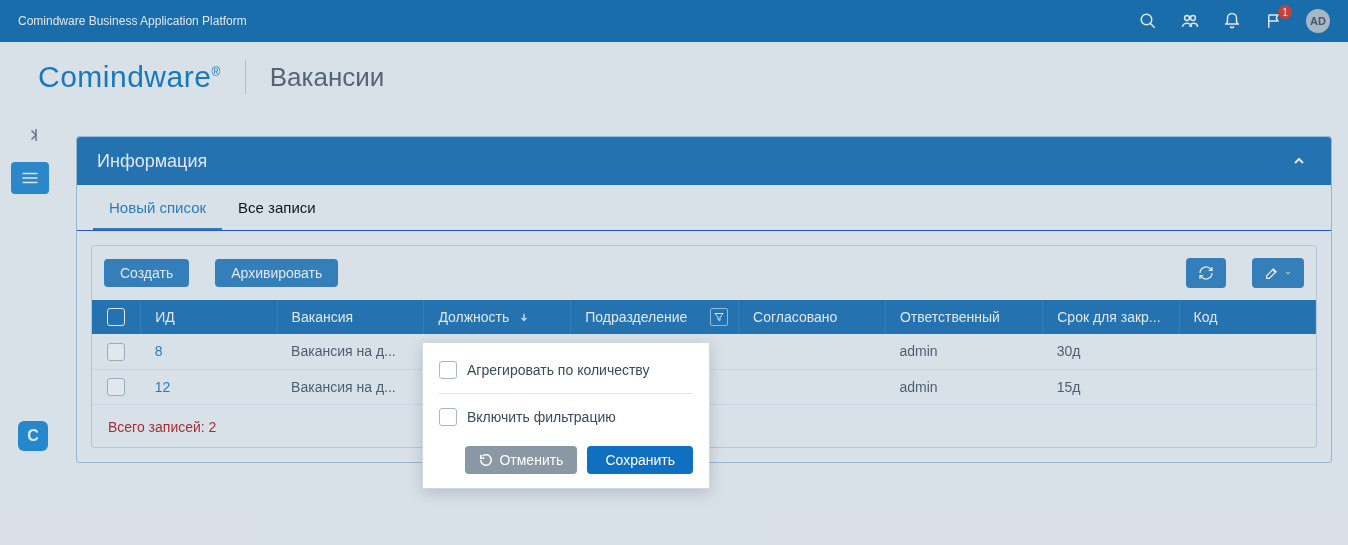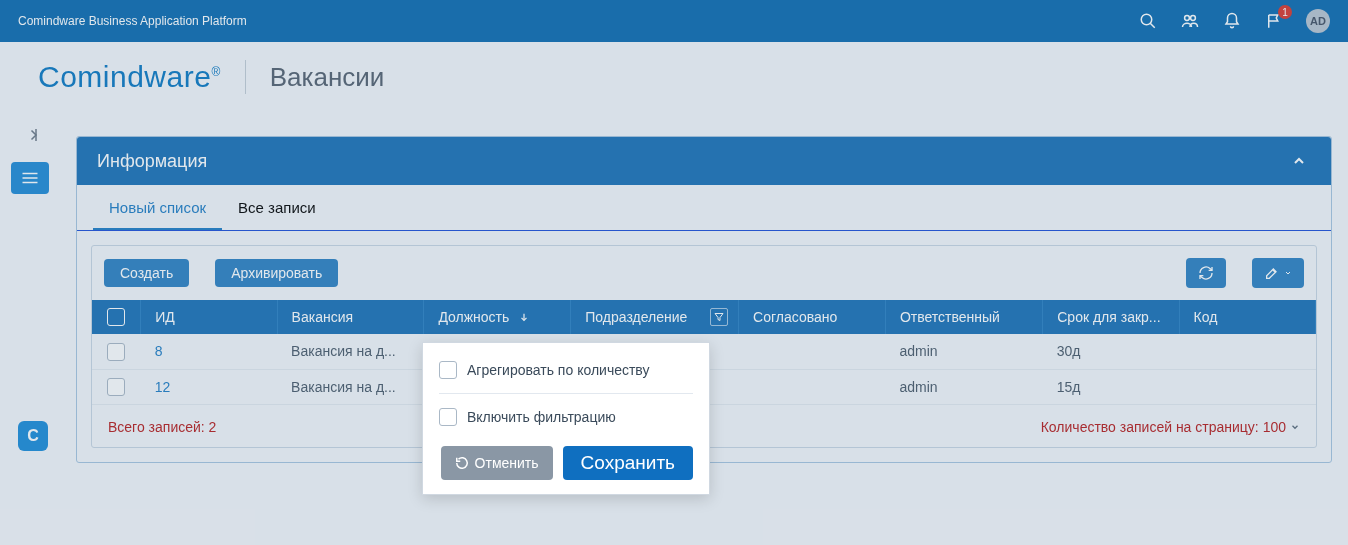--- a/index.html
+++ b/index.html
@@ -50,21 +50,21 @@
 
 .popup { position: absolute; top: 96px; left: 330px; width: 288px; background: #fff; border: 1px solid #d0d8e1; box-shadow: 0 4px 14px rgba(0,0,0,0.15); padding: 14px 16px 14px 16px; z-index: 50; }
 .popup .opt-row { display: flex; align-items: center; gap: 10px; padding: 4px 0; font-size: 14px; color: #3a4a5a; }
 .popup .opt-row.sep { border-top: 1px solid #e2e8ef; margin-top: 10px; padding-top: 14px; }
 .popup .cb { width: 18px; height: 18px; border: 1.5px solid #aab8c6; border-radius: 3px; display: flex; align-items: center; justify-content: center; cursor: pointer; flex-shrink: 0; }
 .popup .cb.checked { background: #1f7dc5; border-color: #1f7dc5; }
 .popup .cb.checked svg { display: block; }
 .popup .cb svg { display: none; }
 .popup .btn-row { display: flex; justify-content: flex-end; gap: 10px; margin-top: 16px; }
 .popup .btn-cancel { background: #8a97a5; color: #fff; border: none; border-radius: 4px; padding: 6px 14px; font-size: 14px; cursor: pointer; display: flex; align-items: center; gap: 6px; }
-.popup .btn-save { background: #0f6fc0; color: #fff; border: none; border-radius: 4px; padding: 6px 18px; font-size: 19px; cursor: pointer; }
+.popup .btn-save { background: #0f6fc0; color: #fff; border: none; border-radius: 4px; padding: 6px 18px; font-size: 14px; cursor: pointer; }
 
 .dim { position: absolute; inset: 0; background: rgba(90,120,150,0.18); pointer-events: none; z-index: 40; }
 svg { display: block; }
 </style>
 </head>
 <body>
 
 <div class="topbar">
   <div class="topbar-title">Comindware Business Application Platform</div>
   <div class="topbar-icons">
@@ -225,26 +225,20 @@
               <td></td>
               <td>admin</td>
               <td>15д</td>
               <td></td>
             </tr>
           </tbody>
         </table>
 
         <div class="footer-row">
           <div class="f-left">Всего записей: 2</div>
-          <div class="dd">
-            <span>Количество записей на страницу: 100</span>
-            <svg width="10" height="10" viewBox="0 0 24 24" fill="none" stroke="#5a6a7a" stroke-width="3">
-                <path d="M6 9l6 6 6-6"></path>
-              </svg>
-          </div>
         </div>
 
         <div class="popup">
           <div class="opt-row">
             <span class="cb">
               
             </span>
             <span>Агрегировать по количеству</span>
           </div>
           <div class="opt-row sep">

